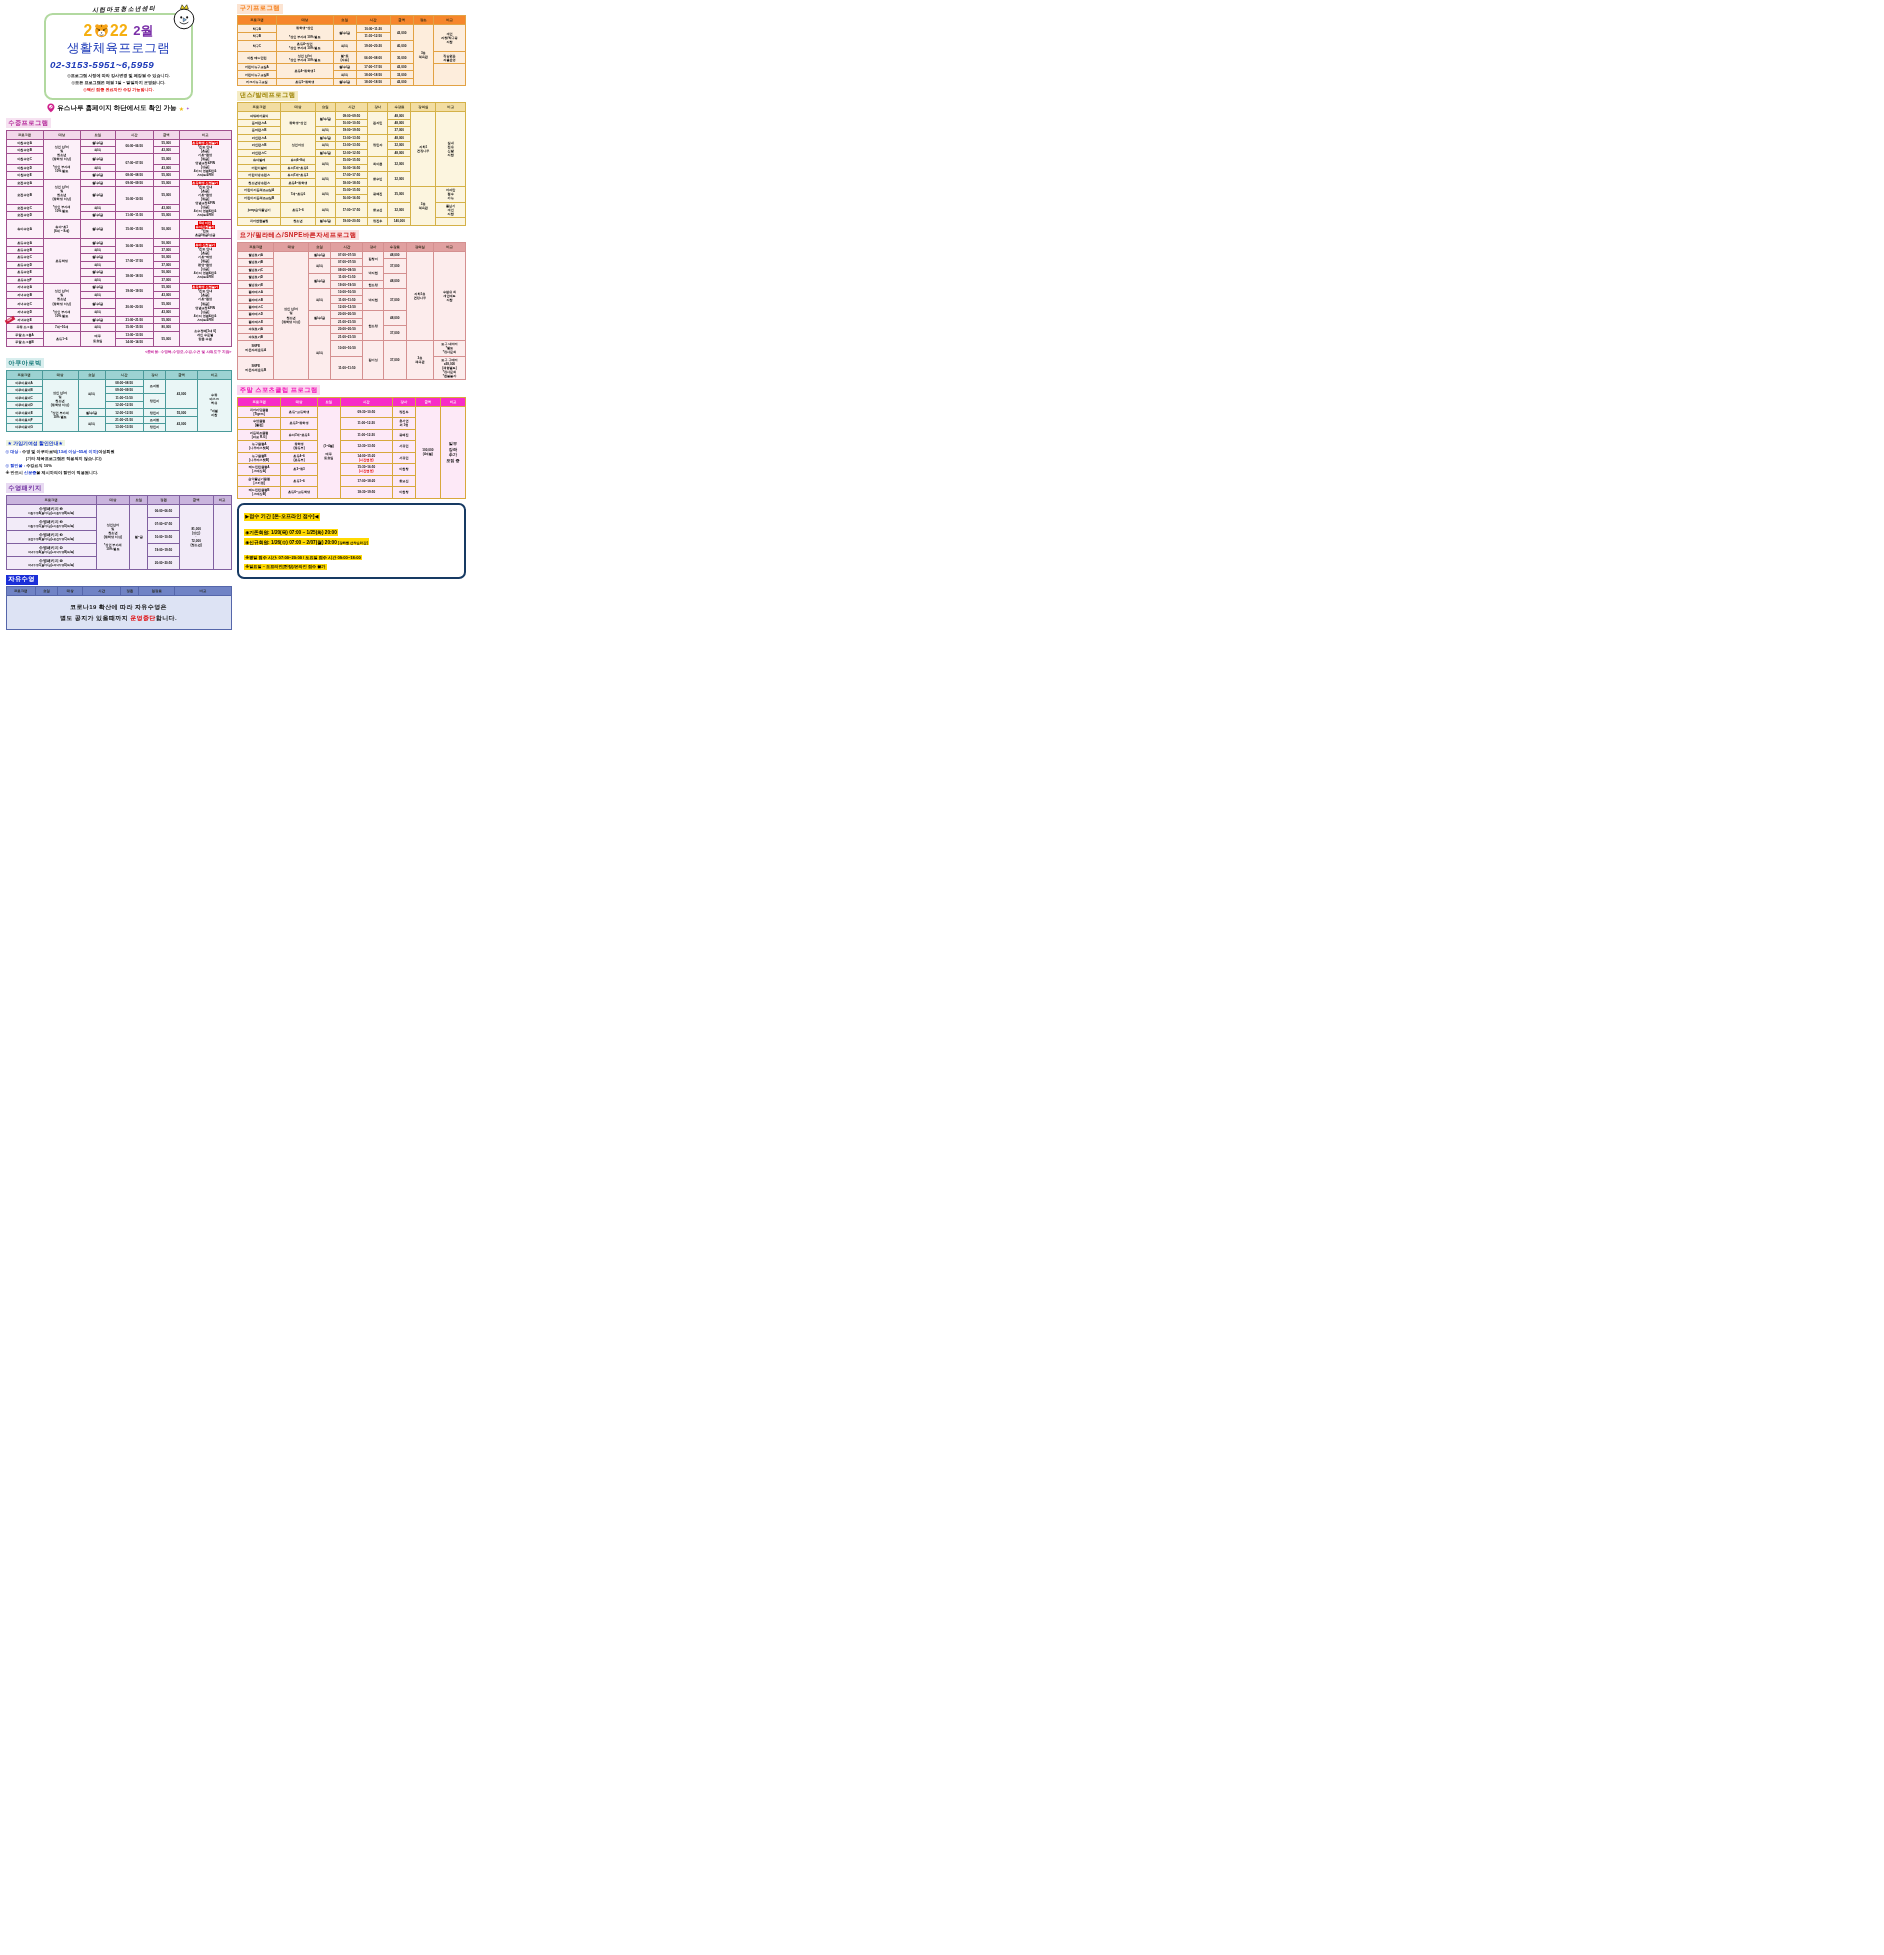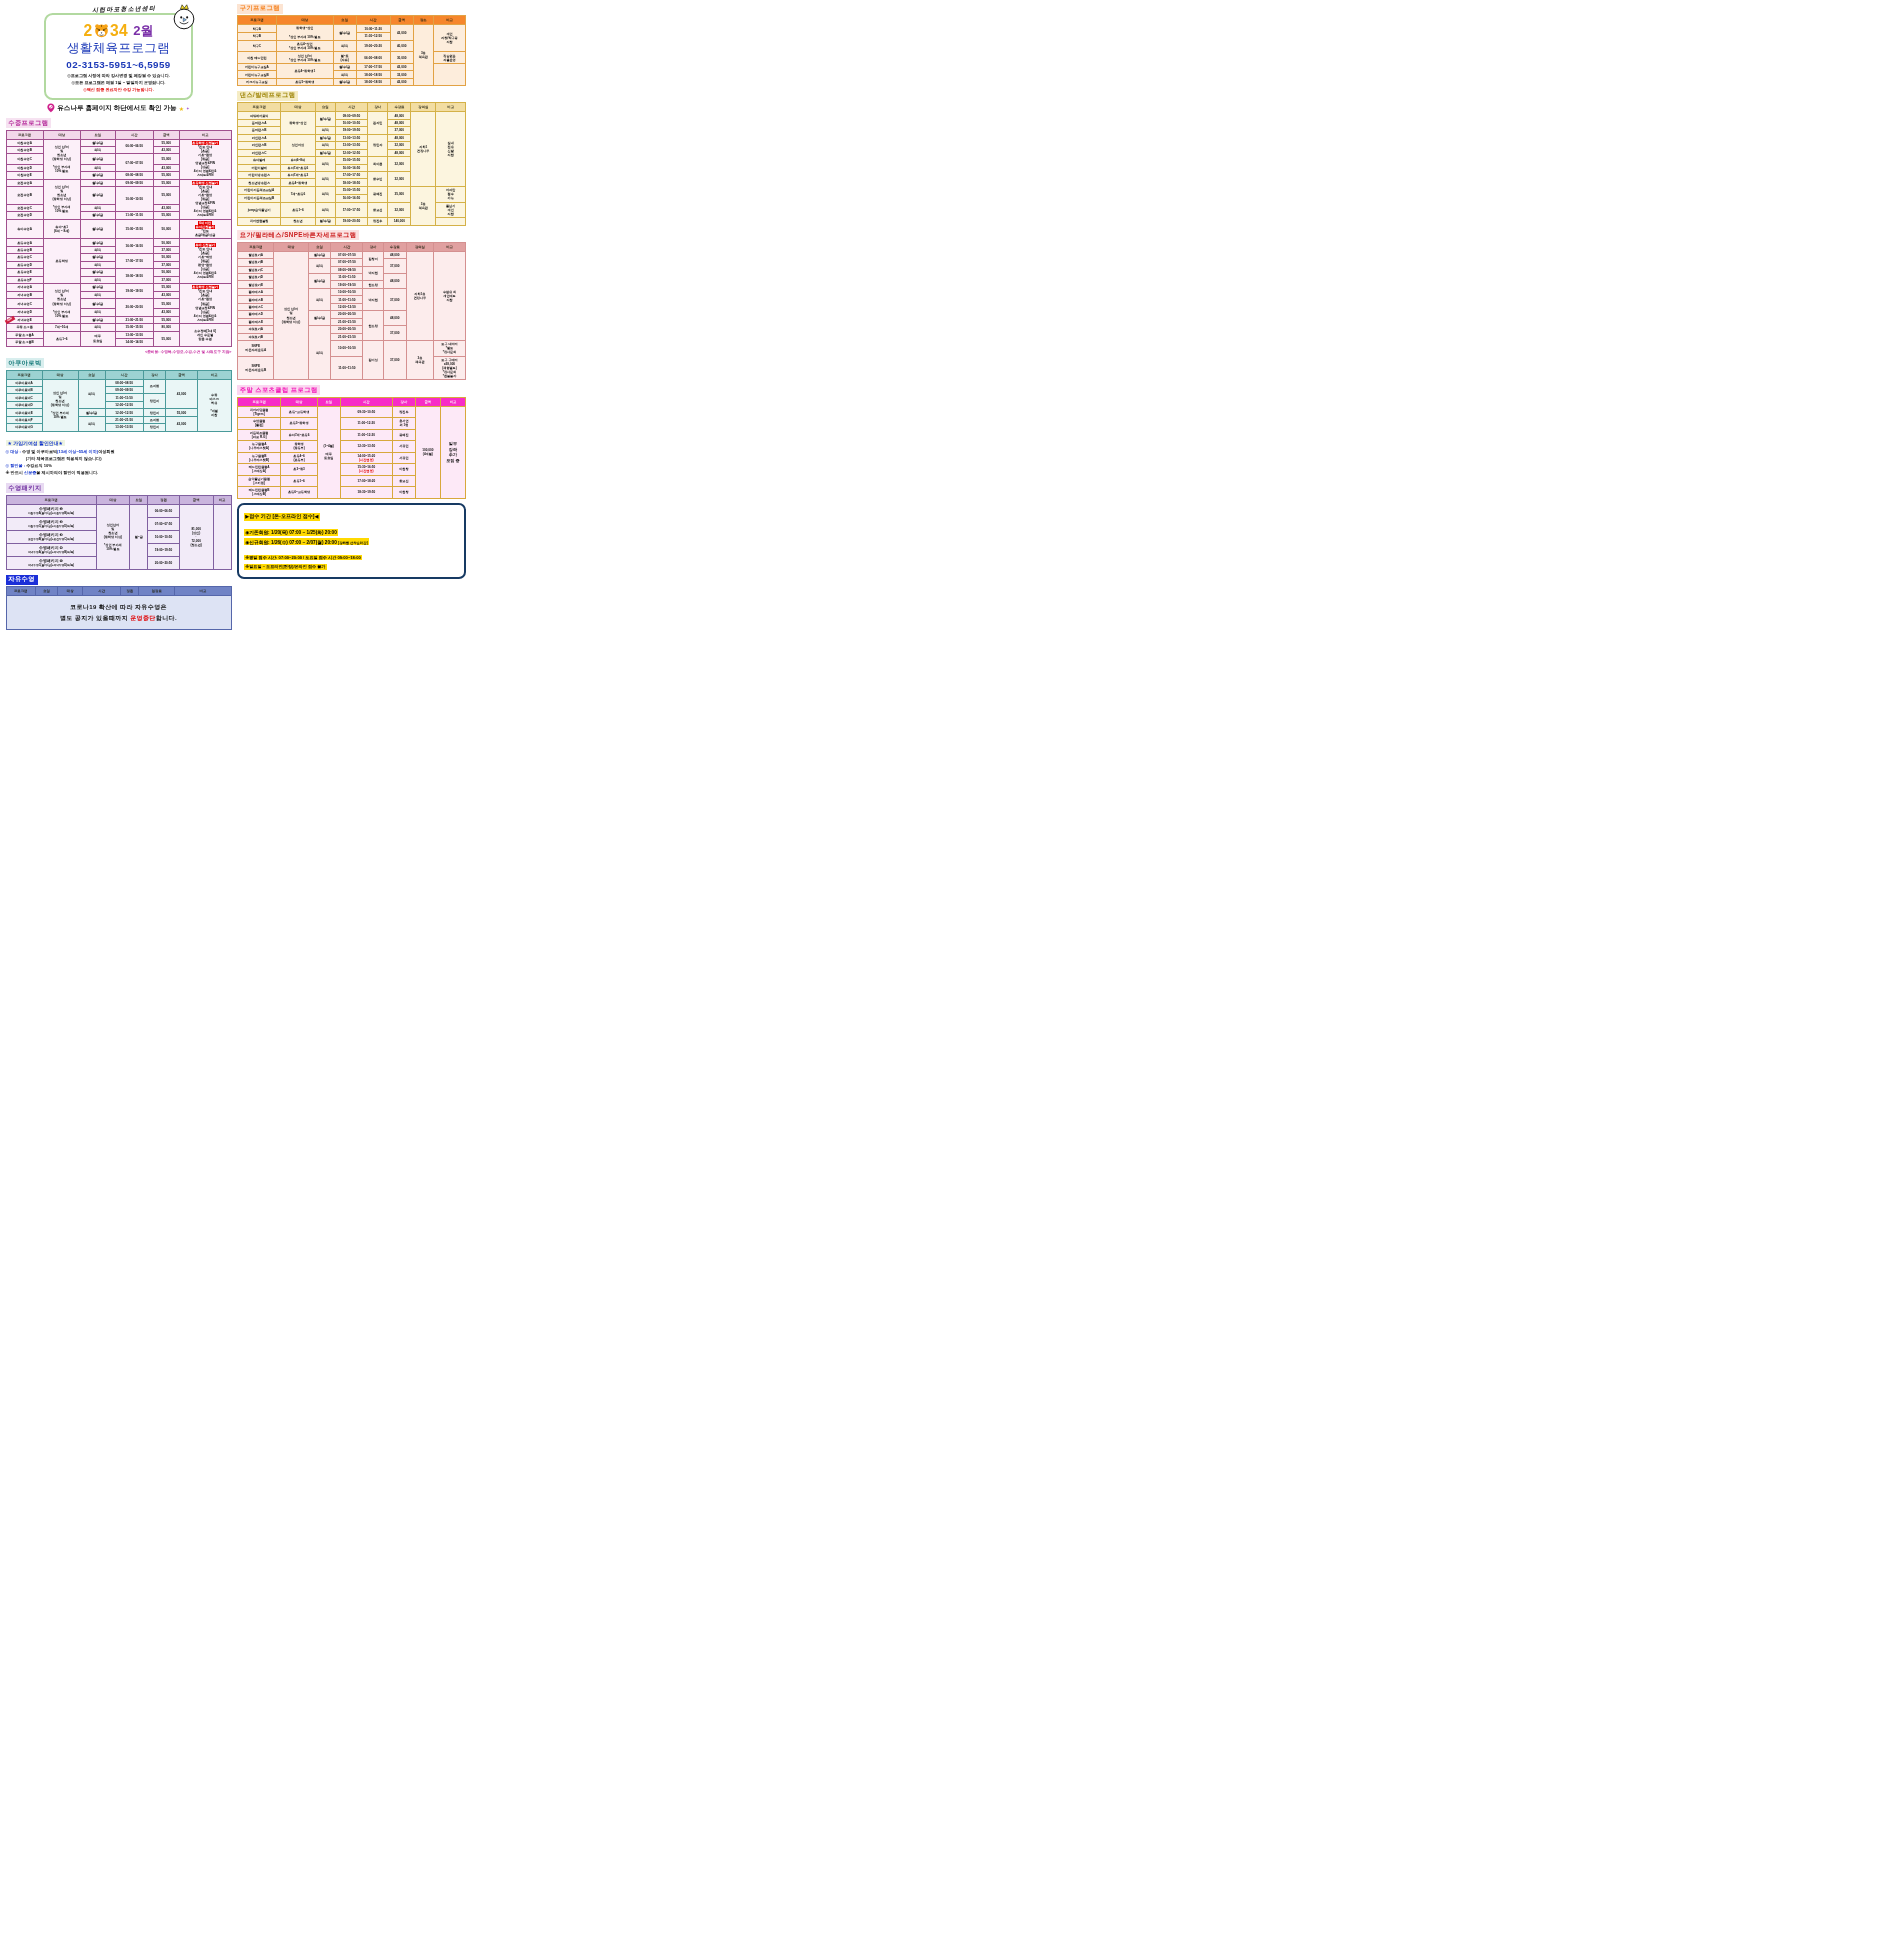--- a/index.html
+++ b/index.html
@@ -42,21 +42,21 @@
   .prep-note{color:#c4229c;text-align:right;font-size:3.7px;font-weight:bold;margin:2px 0 0.8px;}
   
   .header-wrap{position:relative;padding-top:9.4px;margin-bottom:3.9px;}
   .center-name{position:absolute;top:1.6px;left:50%;transform:translateX(-42%) rotate(-2deg);font-size:5.9px;font-weight:bold;font-style:italic;letter-spacing:1.2px;color:#111;}
   .green-box{border:2px solid #b2d9a0;border-radius:8.6px;width:149px;margin:0 auto;padding:6.3px 3.9px 3.9px;position:relative;background:#fff;}
   .year-row{display:flex;align-items:center;justify-content:center;gap:1.2px;}
   .ynum{font-size:15.6px;font-weight:bold;color:#f5af10;letter-spacing:0.4px;}
   .month{font-size:13px;font-weight:bold;color:#7a2fa8;margin-left:3.9px;}
   .smiley{position:absolute;right:-6.3px;top:-11.7px;}
   .big-title{font-size:12.5px;font-weight:normal;color:#1d3ab8;text-align:center;letter-spacing:0.4px;margin-top:0.8px;}
-  .phone{font-size:9.8px;font-weight:bold;color:#1d3ab8;text-align:center;margin:1.2px 0 3.1px;letter-spacing:0.4px;}
+  .phone{font-size:9.8px;font-weight:bold;color:#1d3ab8;text-align:left;margin:1.2px 0 3.1px;letter-spacing:0.4px;font-style:italic;}
   .hnotes .line{font-size:4.1px;font-weight:bold;text-align:center;margin:2px 0;color:#111;}
   .homepage-line{display:flex;align-items:center;justify-content:center;gap:2px;font-size:6.6px;font-weight:bold;margin-top:3.9px;color:#111;}
   .spark-y{color:#edbd12;font-size:5.9px;}
   .spark-p{color:#a85ad0;font-size:4.3px;}
   
   .disc{padding:0.8px 0;}
   .disc .line{font-size:4.1px;font-weight:bold;margin:2.3px 0;color:#111;}
   .disc-title{color:#1133cc;background:#eef4e2;padding:0.4px 2px;font-size:4.9px;}
   .disc .indent .line-in{margin-left:20.3px;}
   
@@ -99,21 +99,21 @@
                 <circle cx="30" cy="8" r="5" fill="#f7a417"></circle>
                 <circle cx="19" cy="20" r="16" fill="#f7a417"></circle>
                 <path d="M6,14 l6,2 M32,14 l-6,2 M19,5 l0,5" stroke="#7a4a00" stroke-width="2" fill="none"></path>
                 <ellipse cx="19" cy="26" rx="9" ry="7" fill="#fff"></ellipse>
                 <circle cx="13" cy="18" r="2" fill="#111"></circle>
                 <circle cx="25" cy="18" r="2" fill="#111"></circle>
                 <path d="M17,24 h4 l-2,3 z" fill="#111"></path>
                 <path d="M14,30 q5,3 10,0" stroke="#111" stroke-width="1.5" fill="none"></path>
               </svg>
             </span>
-            <span class="ynum">34</span>
+            <span class="ynum">22</span>
             <span class="month">2월</span>
           </div>
           <div class="big-title">생활체육프로그램</div>
           <div class="phone">02-3153-5951~6,5959</div>
           <div class="hnotes">
               <div class="line "><span class="line-in "><span>◎프로그램 사정에 따라 강사변경 및 폐강될 수 있습니다.</span></span></div>
               <div class="line "><span class="line-in "><span>◎모든 프로그램은 매월 1일 ~ 말일까지 운영합니다.</span></span></div>
               <div class="line "><span class="line-in redtxt"><span>◎백신 접종 완료자만 수강 가능합니다.</span></span></div>
             </div>
         </div>

